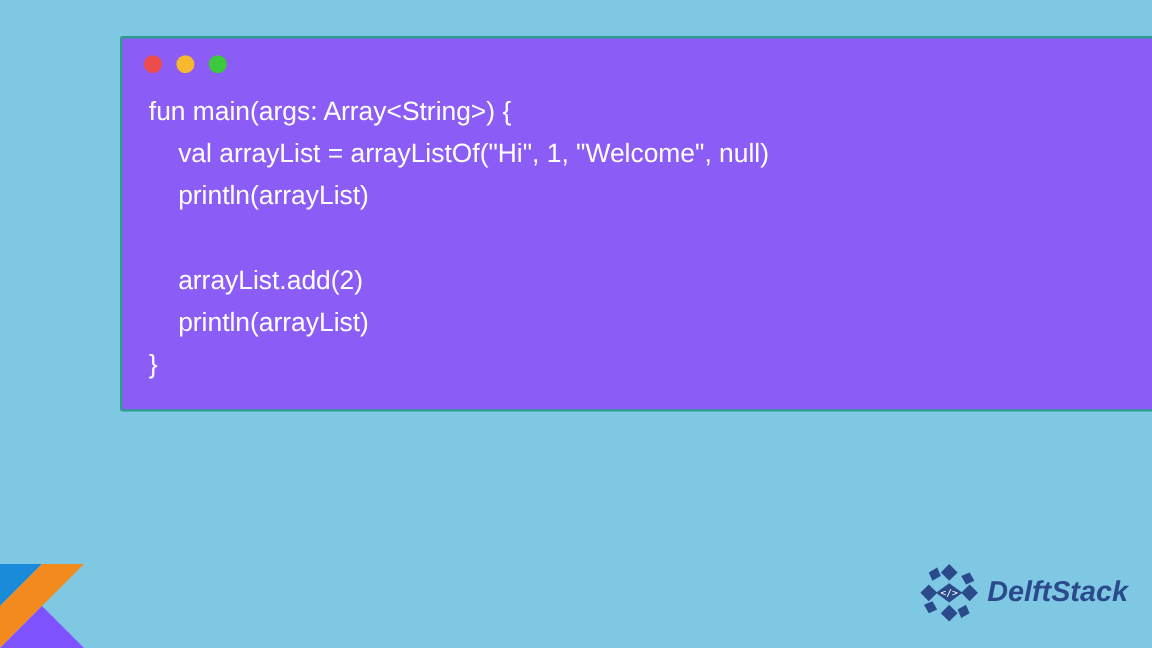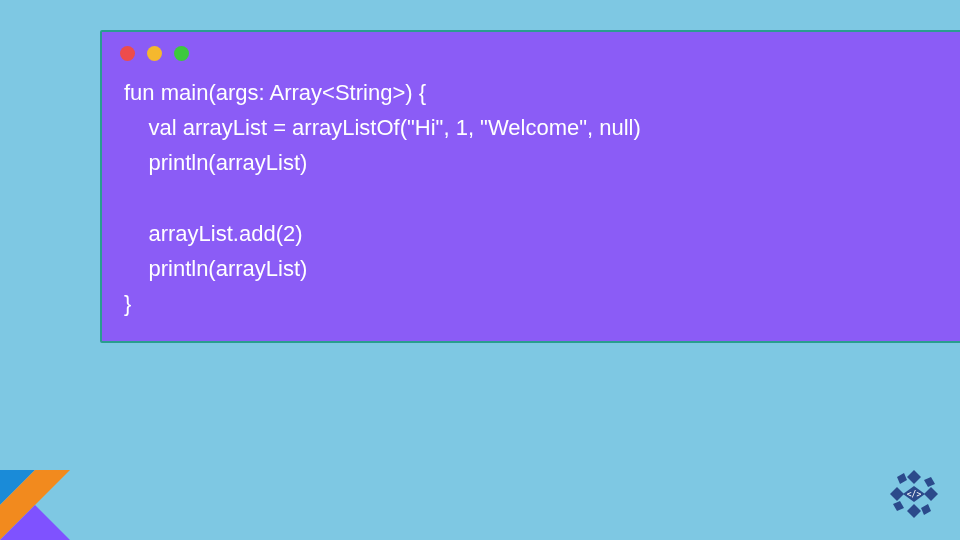--- a/index.html
+++ b/index.html
@@ -102,13 +102,14 @@
       <polygon points="0,24 -7,17 0,10 7,17" fill="#2b4a8b"></polygon>
       <polygon points="-24,0 -17,-7 -10,0 -17,7" fill="#2b4a8b"></polygon>
       <polygon points="17,-17 21,-10 14,-7 10,-14" fill="#2b4a8b"></polygon>
       <polygon points="17,17 10,21 7,14 14,10" fill="#2b4a8b"></polygon>
       <polygon points="-17,17 -21,10 -14,7 -10,14" fill="#2b4a8b"></polygon>
       <polygon points="-17,-17 -10,-21 -7,-14 -14,-10" fill="#2b4a8b"></polygon>
       <polygon points="-11,0 0,-8 11,0 0,8" fill="#2b4a8b"></polygon>
       <text x="0" y="3" text-anchor="middle" fill="#fff" font-size="8" font-family="monospace">&lt;/&gt;</text>
     </g>
   </svg>
+  <span class="delft-text">DelftStack</span>
 </div>
 
 </body></html>

